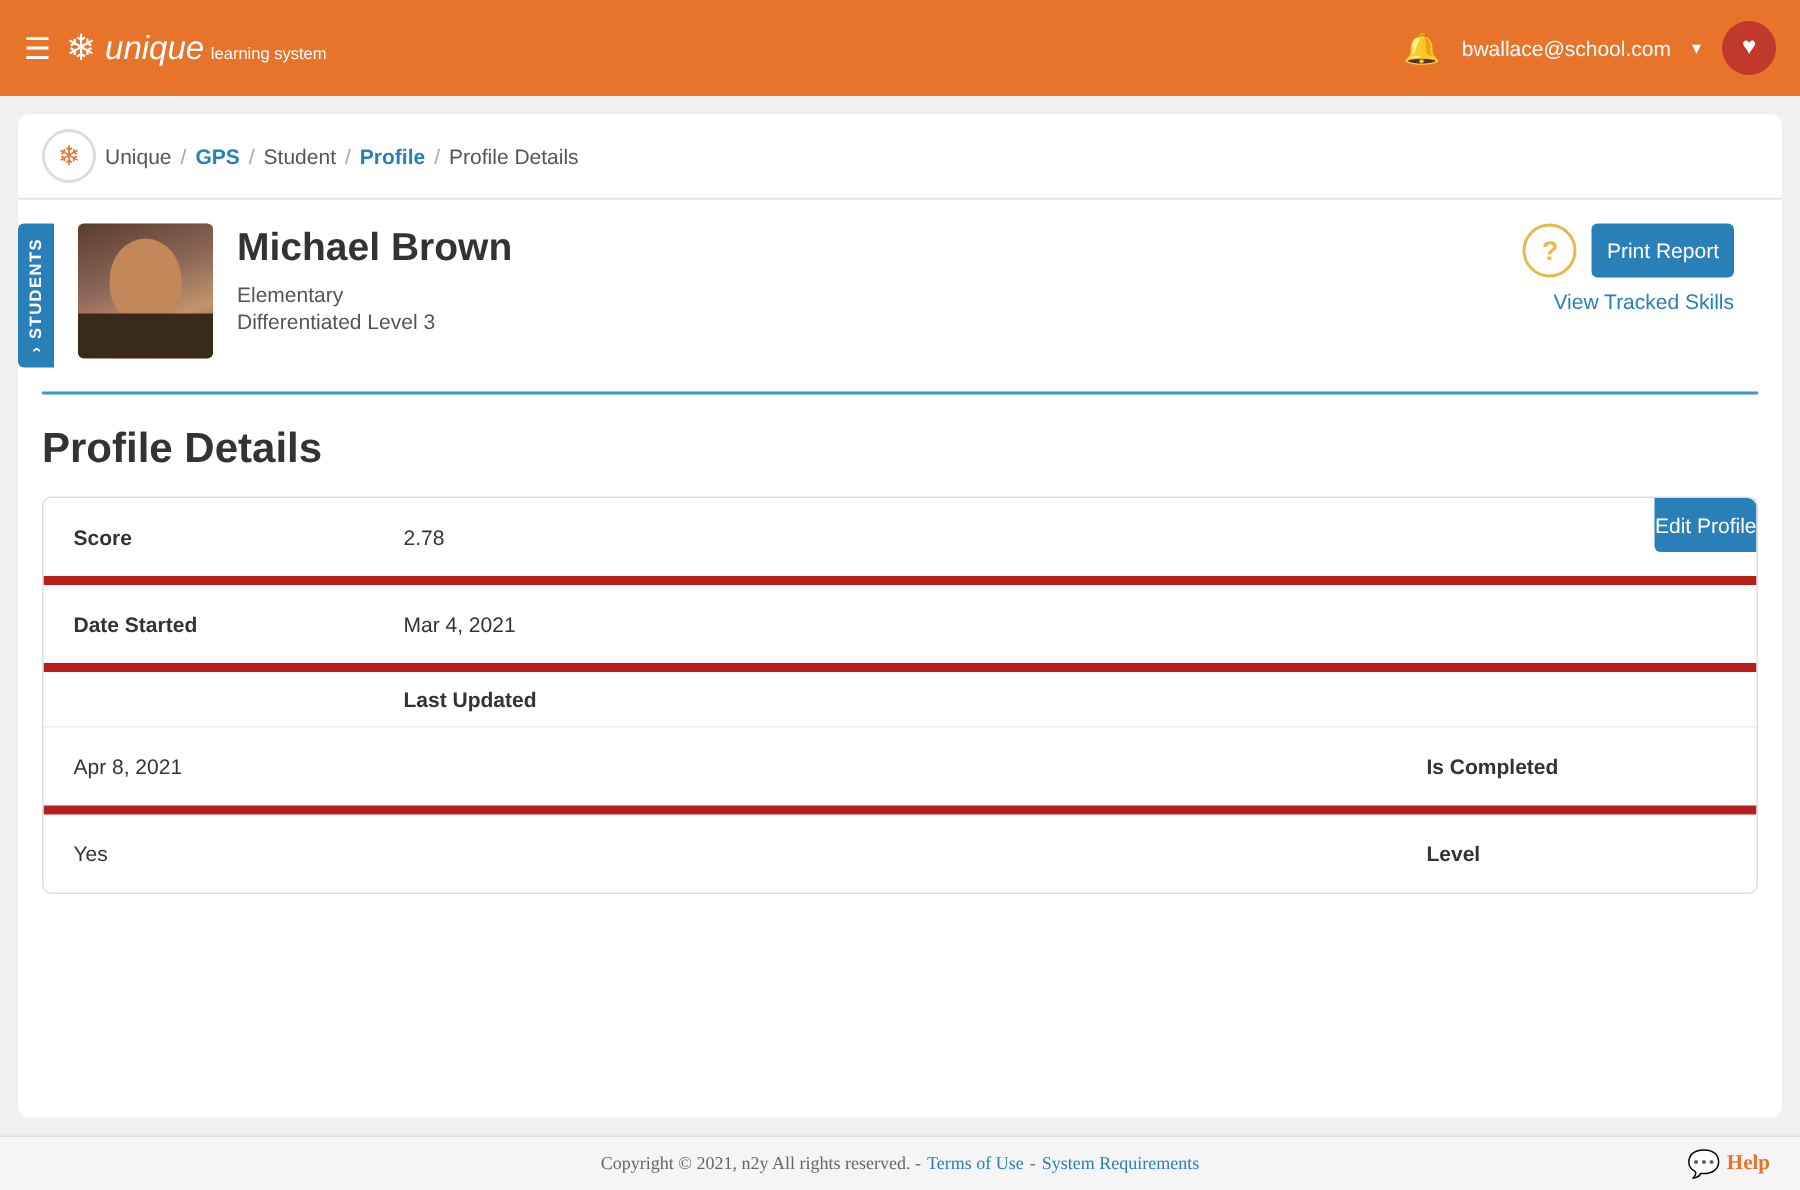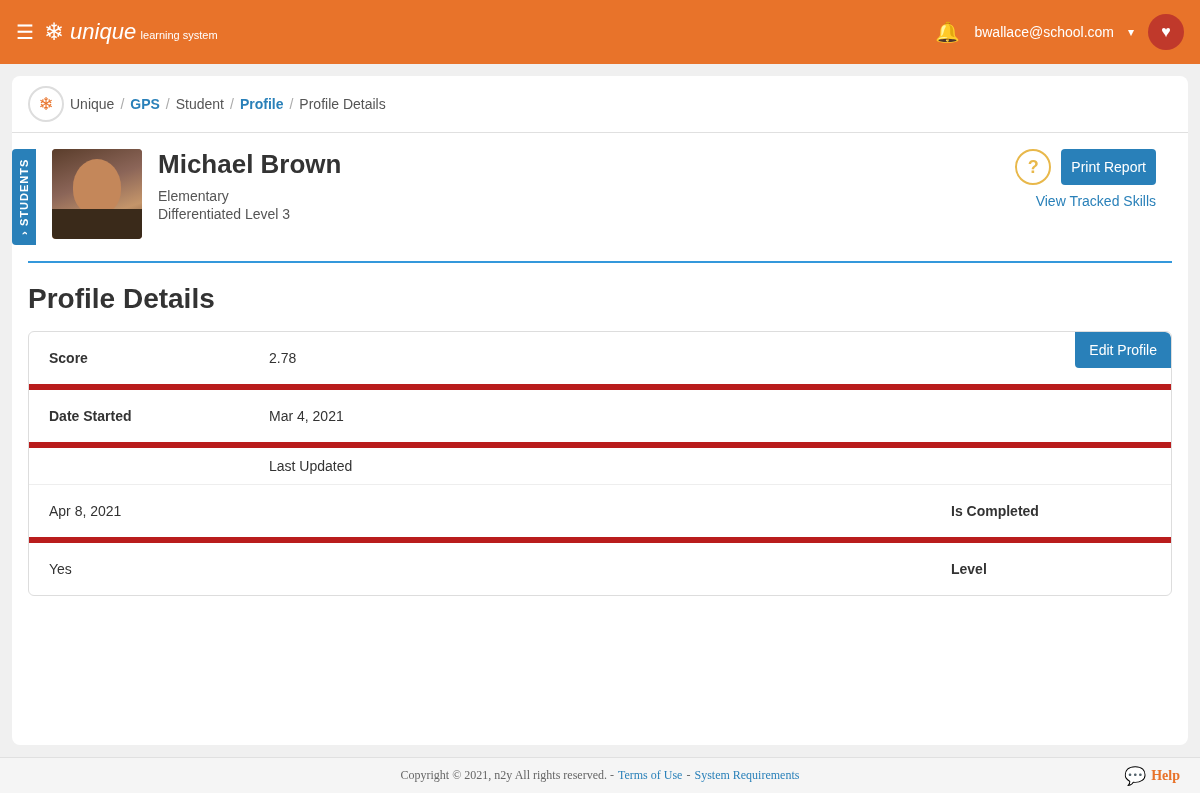--- a/index.html
+++ b/index.html
@@ -155,21 +155,21 @@
       border-radius: 6px;
       padding: 0;
       overflow: hidden;
       position: relative;
     }
     .edit-profile-btn {
       position: absolute;
       top: 0; right: 0;
       background: #2980b9; color: white;
       border: none; border-radius: 0 6px 0 4px;
-      padding: 10px 14px; font-size: 14px; cursor: pointer;
+      padding: 10px 0; font-size: 14px; cursor: pointer;
     }
     .detail-row {
       display: flex;
       padding: 18px 20px;
       border-bottom: 6px solid #b91c1c;
       align-items: flex-start;
     }
     .detail-row:last-child { border-bottom: none; }
     .detail-label {
       font-weight: bold;
@@ -189,21 +189,21 @@
       color: #333;
       width: 200px;
       flex-shrink: 0;
     }
     .last-updated-row {
       padding: 10px 20px;
       display: flex;
       border-bottom: 1px solid #eee;
     }
     .last-updated-label {
-      font-weight: normal;
+      font-weight: bold;
       font-size: 14px;
       color: #333;
       margin-left: 220px;
     }
 
     
     .footer {
       background: #f5f5f5;
       border-top: 1px solid #e0e0e0;
       padding: 10px 16px;

